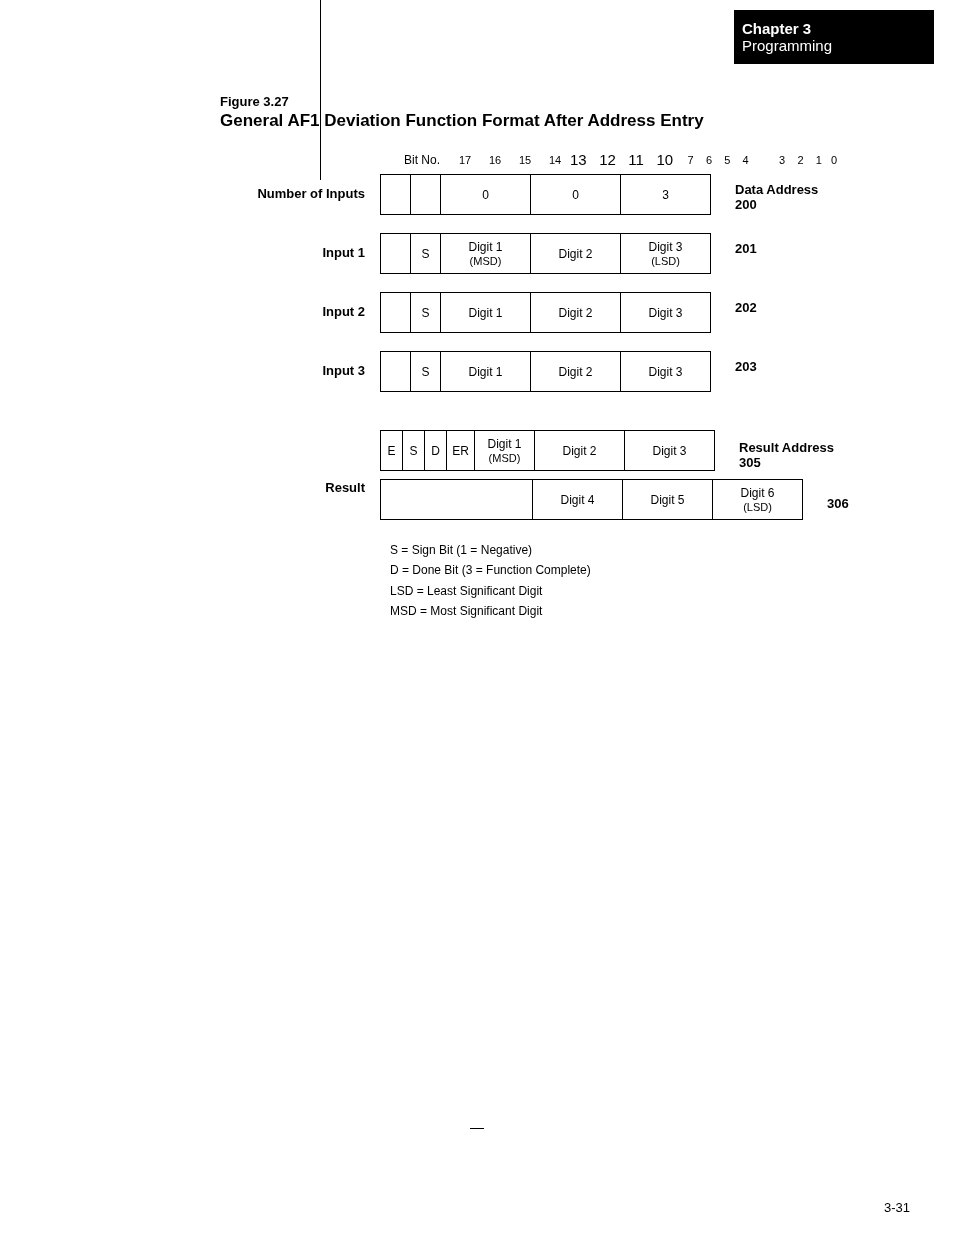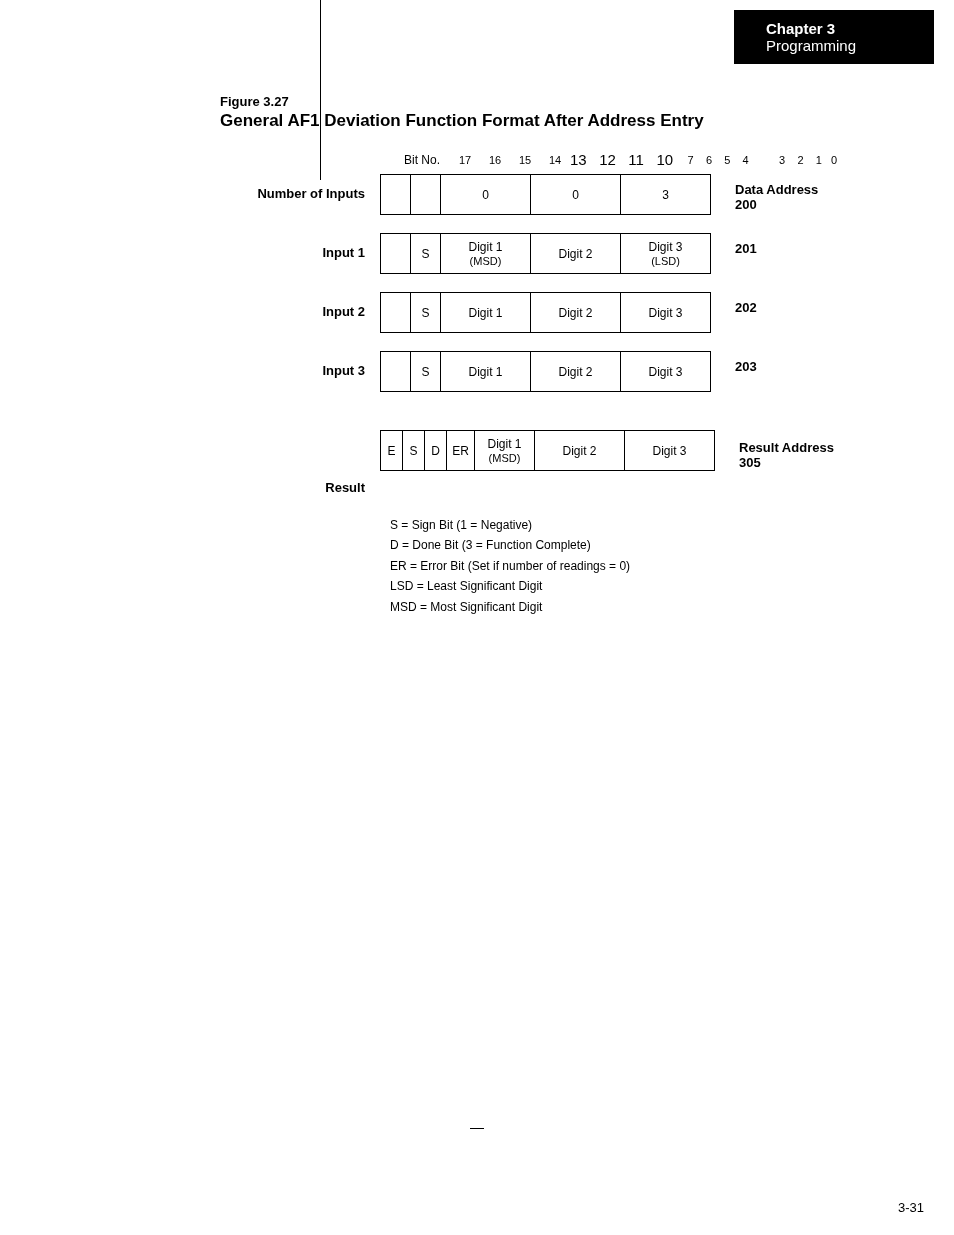--- a/index.html
+++ b/index.html
@@ -15,21 +15,21 @@
 
     
     .page-header {
       display: flex;
       justify-content: flex-end;
       padding: 10px 20px 0 0;
     }
     .chapter-badge {
       background: #000;
       color: #fff;
-      padding: 10px 32px;
+      padding: 10px 8px;
       min-width: 200px;
       text-align: left;
     }
     .chapter-badge .chapter-label {
       font-weight: bold;
       font-size: 15px;
     }
     .chapter-badge .chapter-sub {
       font-size: 15px;
     }
@@ -135,21 +135,21 @@
       margin-top: 20px;
       margin-left: 170px;
       font-size: 12px;
       line-height: 1.7;
     }
 
     
     .page-num {
       position: absolute;
       bottom: 20px;
-      right: 30px;
+      right: 44px;
       font-size: 13px;
     }
 
     
     .bottom-dash {
       position: absolute;
       bottom: 100px;
       left: 50%;
       transform: translateX(-50%);
       font-size: 14px;
@@ -292,27 +292,41 @@
             <td class="col-b3to0">Digit 3</td>
           </tr>
         </tbody>
           </table>
         <div class="side-addr">
           <div class="addr-label">Result Address</div>
           <div class="addr-num">305</div>
         </div>
       </div>
 
+      <div style="display:flex; align-items:center;">
+        <table class="data-table">
+          <tbody>
+              <tr>
+            <td style="width:152px; border:1px solid #000; text-align:center; height:40px; vertical-align:middle; font-size:12px;"></td>
+            <td class="col-b13to10">Digit 4</td>
+            <td class="col-b7to4">Digit 5</td>
+            <td class="col-b3to0">Digit 6<br><span class="sub-label">(LSD)</span></td>
+          </tr>
+        </tbody>
+          </table>
+        <div class="side-addr">
+          <div class="addr-num">306</div>
+        </div>
+      </div>
     </div>
   </div>
 
   <div class="legend">
     <div>S = Sign Bit (1 = Negative)</div>
     <div>D = Done Bit (3 = Function Complete)</div>
-    <div>ER = Error Bit (Set if number of readings = 0)</div>
     <div>LSD = Least Significant Digit</div>
     <div>MSD = Most Significant Digit</div>
   </div>
 
 </div>
 
 <div class="bottom-dash">—</div>
 
 <div class="page-num">3-31</div>
 

